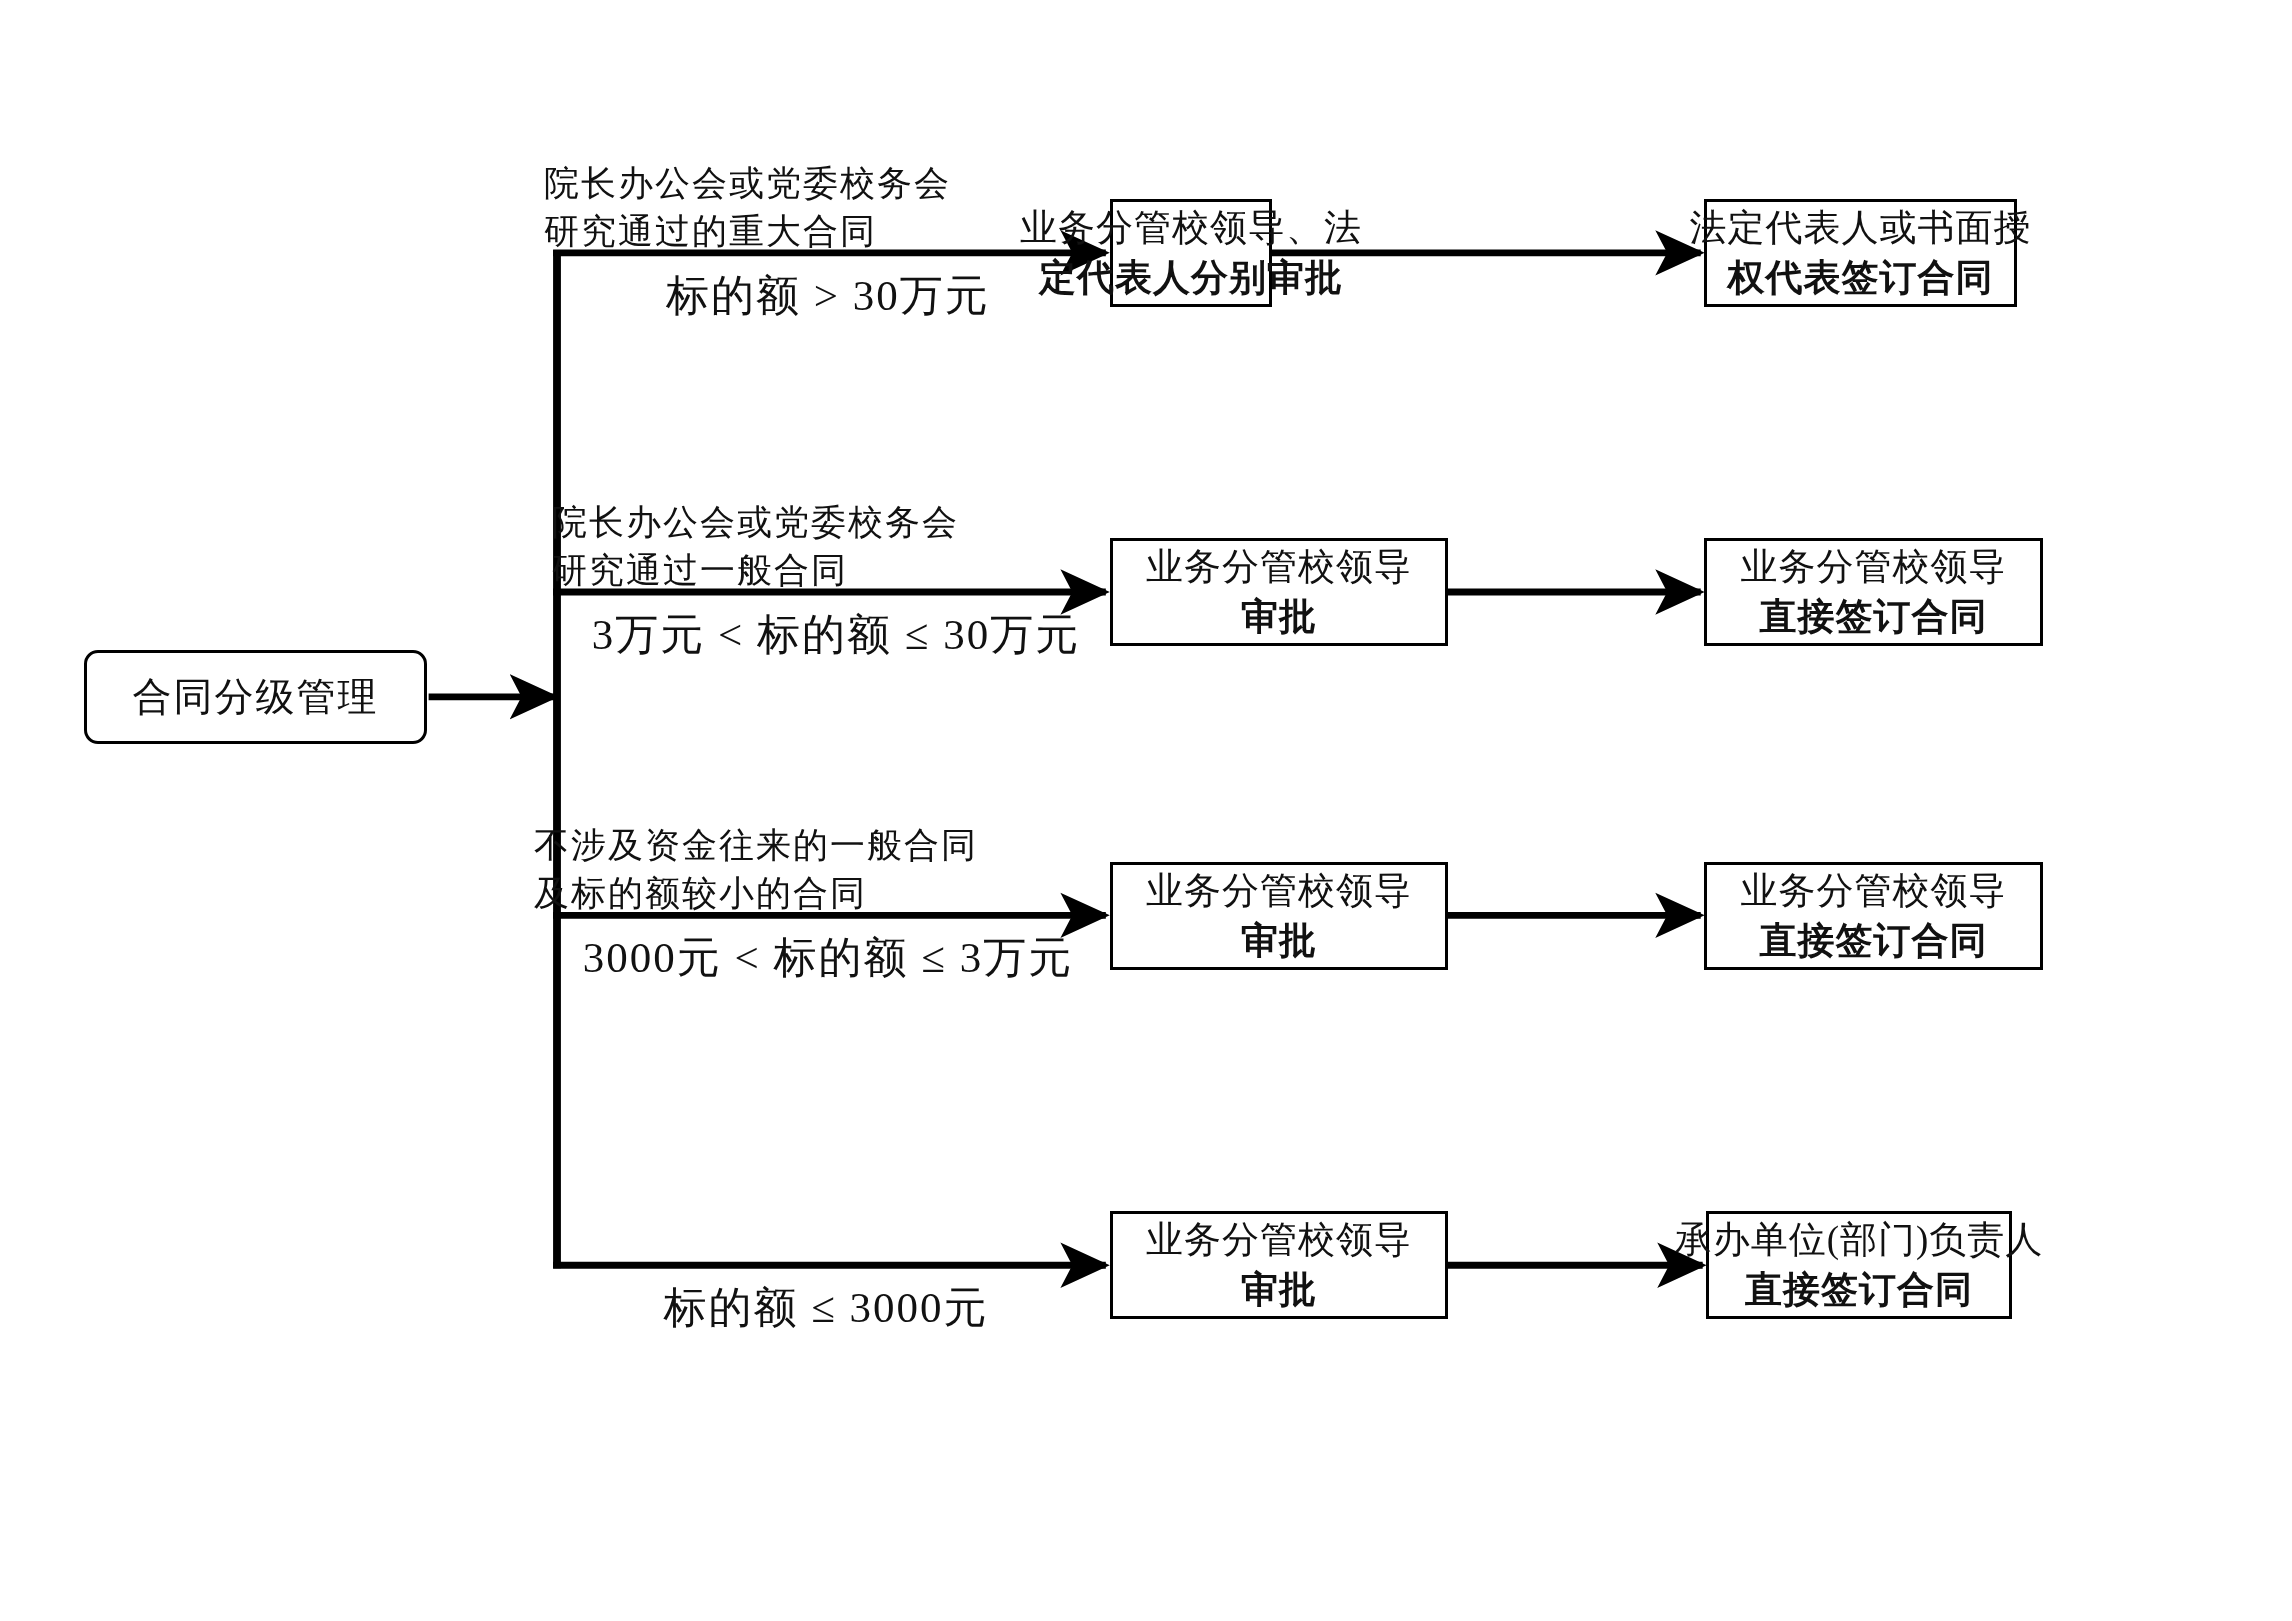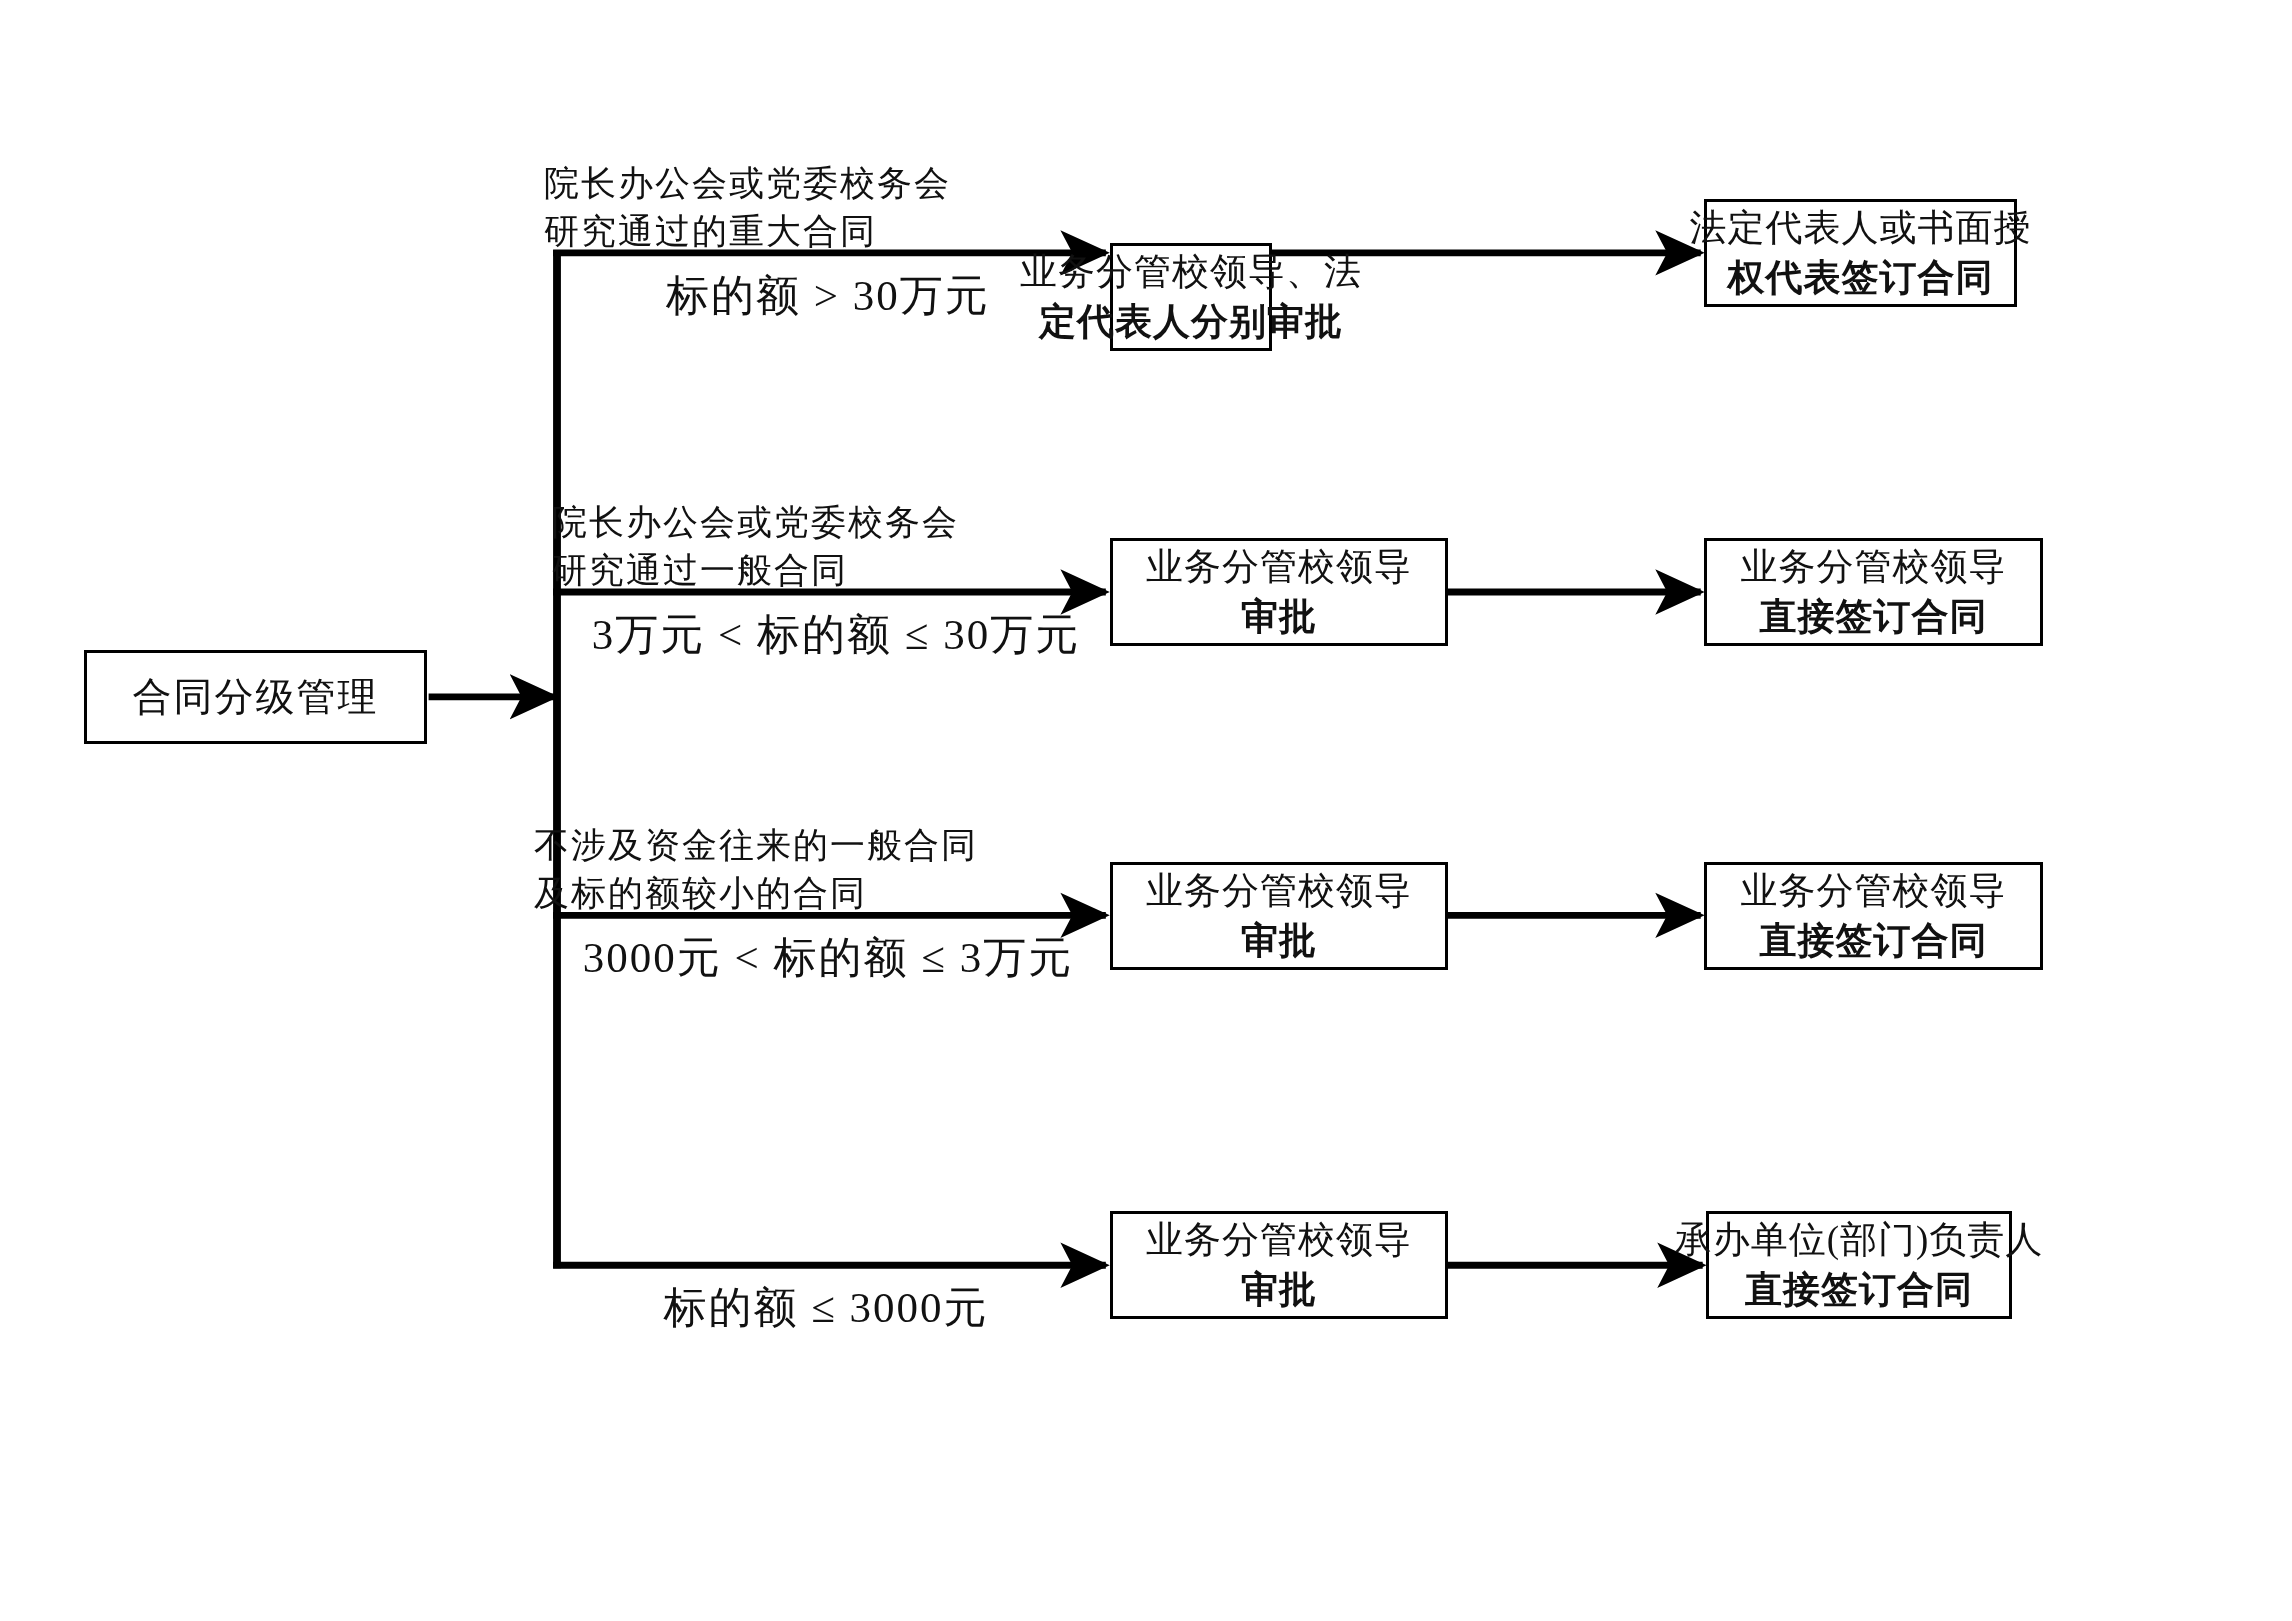--- a/index.html
+++ b/index.html
@@ -36,20 +36,21 @@
     justify-content: center;
     text-align: center;
     line-height: 1.34;
     color: #111111;
     white-space: nowrap;
   }
   .node-root {
     font-family: "DejaVu Sans", "Liberation Sans", sans-serif;
     font-size: 39px;
     letter-spacing: 2px;
+    border-radius: 14px;
   }
   .node-step {
     font-size: 37px;
     letter-spacing: 1px;
   }
   .node-step .line2 { display: block; font-weight: bold; }
   .node-overflow {
     overflow: visible;
   }
   .edge-label {
@@ -104,21 +105,21 @@
   </div>
 
   <div class="edge-label" style="left:544px; top:160px; width:568px;">
     <span>院长办公会或党委校务会</span>
     <span class="l2">研究通过的重大合同</span>
   </div>
   <div class="edge-label-amount" style="left:544px; top:267px; width:568px;">
     <span>标的额 &gt; 30万元</span>
   </div>
 
-  <div class="node node-step" style="left:1110px; top:199px; width:162px; height:108px;margin-top:44px;">
+  <div class="node node-step" style="left:1110px; top:199px; width:162px; height:108px;">
     <span>
       <span>业务分管校领导、法</span>
       <span class="line2">定代表人分别审批</span>
     </span>
   </div>
 
   <div class="node node-step" style="left:1704px; top:199px; width:313px; height:108px;">
     <span>
       <span>法定代表人或书面授</span>
       <span class="line2">权代表签订合同</span>

